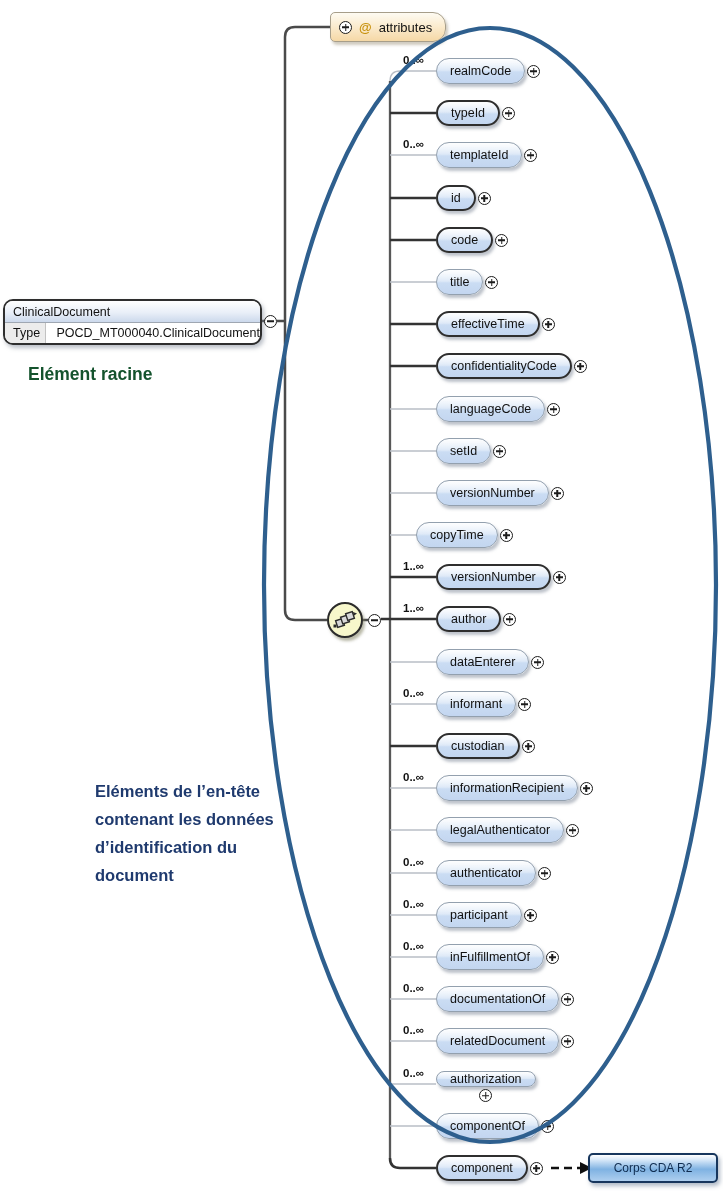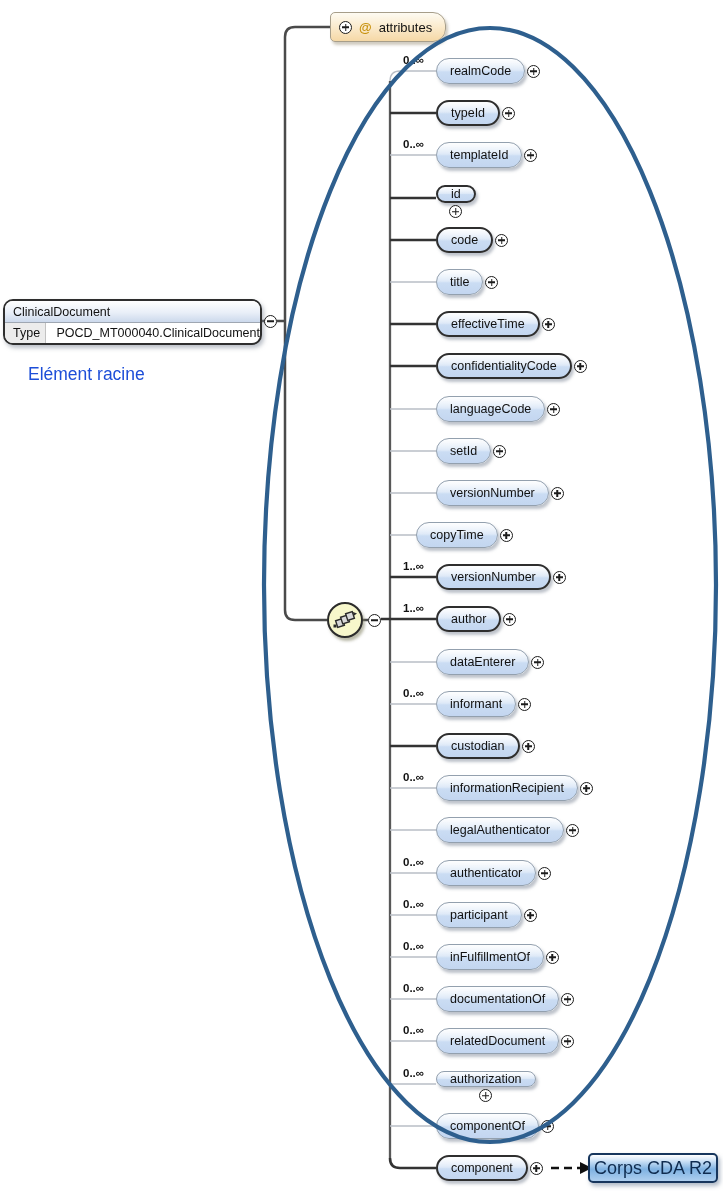--- a/index.html
+++ b/index.html
@@ -71,33 +71,33 @@
   .seq-icon {
     position:absolute; left:327px; top:602px; width:36px; height:36px; box-sizing:border-box;
     border:2px solid #2b2b2b; border-radius:50%;
     background:#f7f7cb; box-shadow:2px 3px 3px rgba(125,125,95,.55);
     display:flex; align-items:center; justify-content:center;
   }
 
   
   .caption-racine {
     position:absolute; left:28px; top:364px;
-    font-size:17.5px; font-weight:normal; color:#1d4ed8; white-space:nowrap;
+    font-size:17.5px; font-weight:bold; color:#14532d; white-space:nowrap;
   }
   .annotation {
     position:absolute; left:95px; top:777px; width:205px;
     font-size:16.5px; font-weight:bold; line-height:28px; color:#1f3a6e;
   }
 
   
   .body-box {
     position:absolute; left:588px; top:1153px; width:130px; height:30px; box-sizing:border-box;
     border:2px solid #17365d; border-radius:5px;
     display:flex; align-items:center; justify-content:center;
-    font-size:18px; color:#0f2c50;
+    font-size:12px; color:#0f2c50;
     background:linear-gradient(180deg,#ffffff 0%,#d9e9f9 18%,#7fb2e2 55%,#aecfef 100%);
     box-shadow:2px 3px 4px rgba(100,120,145,.5);
   }
 
   .thin-line  { stroke:#b9bec6; stroke-width:1.3; fill:none; }
   .thick-line { stroke:#333333; stroke-width:2.6; fill:none; }
   .trunk-line { stroke:#585858; stroke-width:2.3; fill:none; }
 </style>
 </head>
 <body>
@@ -163,37 +163,38 @@
       <g stroke="#2b2b2b" stroke-width="1.4" fill="#d9d9d9">
         <rect x="4.5" y="10.5" width="7" height="7" transform="rotate(-18 8 14)"></rect>
         <rect x="9.5" y="7" width="7" height="7" transform="rotate(-18 13 10.5)"></rect>
         <rect x="14.5" y="3.5" width="7" height="7" transform="rotate(-18 18 7)"></rect>
       </g>
       <polygon points="21,3 25,4.5 21.5,7" fill="#2b2b2b"></polygon>
     </svg>
   </div>
   <span class="icon-circle standalone" style="left:368px; top:613.5px;"></span>
 
+  <div class="annotation">Eléments de l’en-tête contenant les données d’identification du document</div>
 
   <div id="rows-host">
       <div class="card-label" style="top: 54px;">0..∞</div>
       <div class="row" style="left: 436px; top: 58px;">
         <div class="pill optional">realmCode</div>
         <span class="icon-circle plus"></span>
       </div>
       <div class="row" style="left: 436px; top: 100px;">
         <div class="pill required">typeId</div>
         <span class="icon-circle plus"></span>
       </div>
       <div class="card-label" style="top: 138px;">0..∞</div>
       <div class="row" style="left: 436px; top: 142px;">
         <div class="pill optional">templateId</div>
         <span class="icon-circle plus"></span>
       </div>
-      <div class="row" style="left: 436px; top: 185px; flex-direction: column;">
+      <div class="row" style="left: 436px; top: 185px;">
         <div class="pill required">id</div>
         <span class="icon-circle plus"></span>
       </div>
       <div class="row" style="left: 436px; top: 227px;">
         <div class="pill required">code</div>
         <span class="icon-circle plus"></span>
       </div>
       <div class="row" style="left: 436px; top: 269px;">
         <div class="pill optional">title</div>
         <span class="icon-circle plus"></span>

